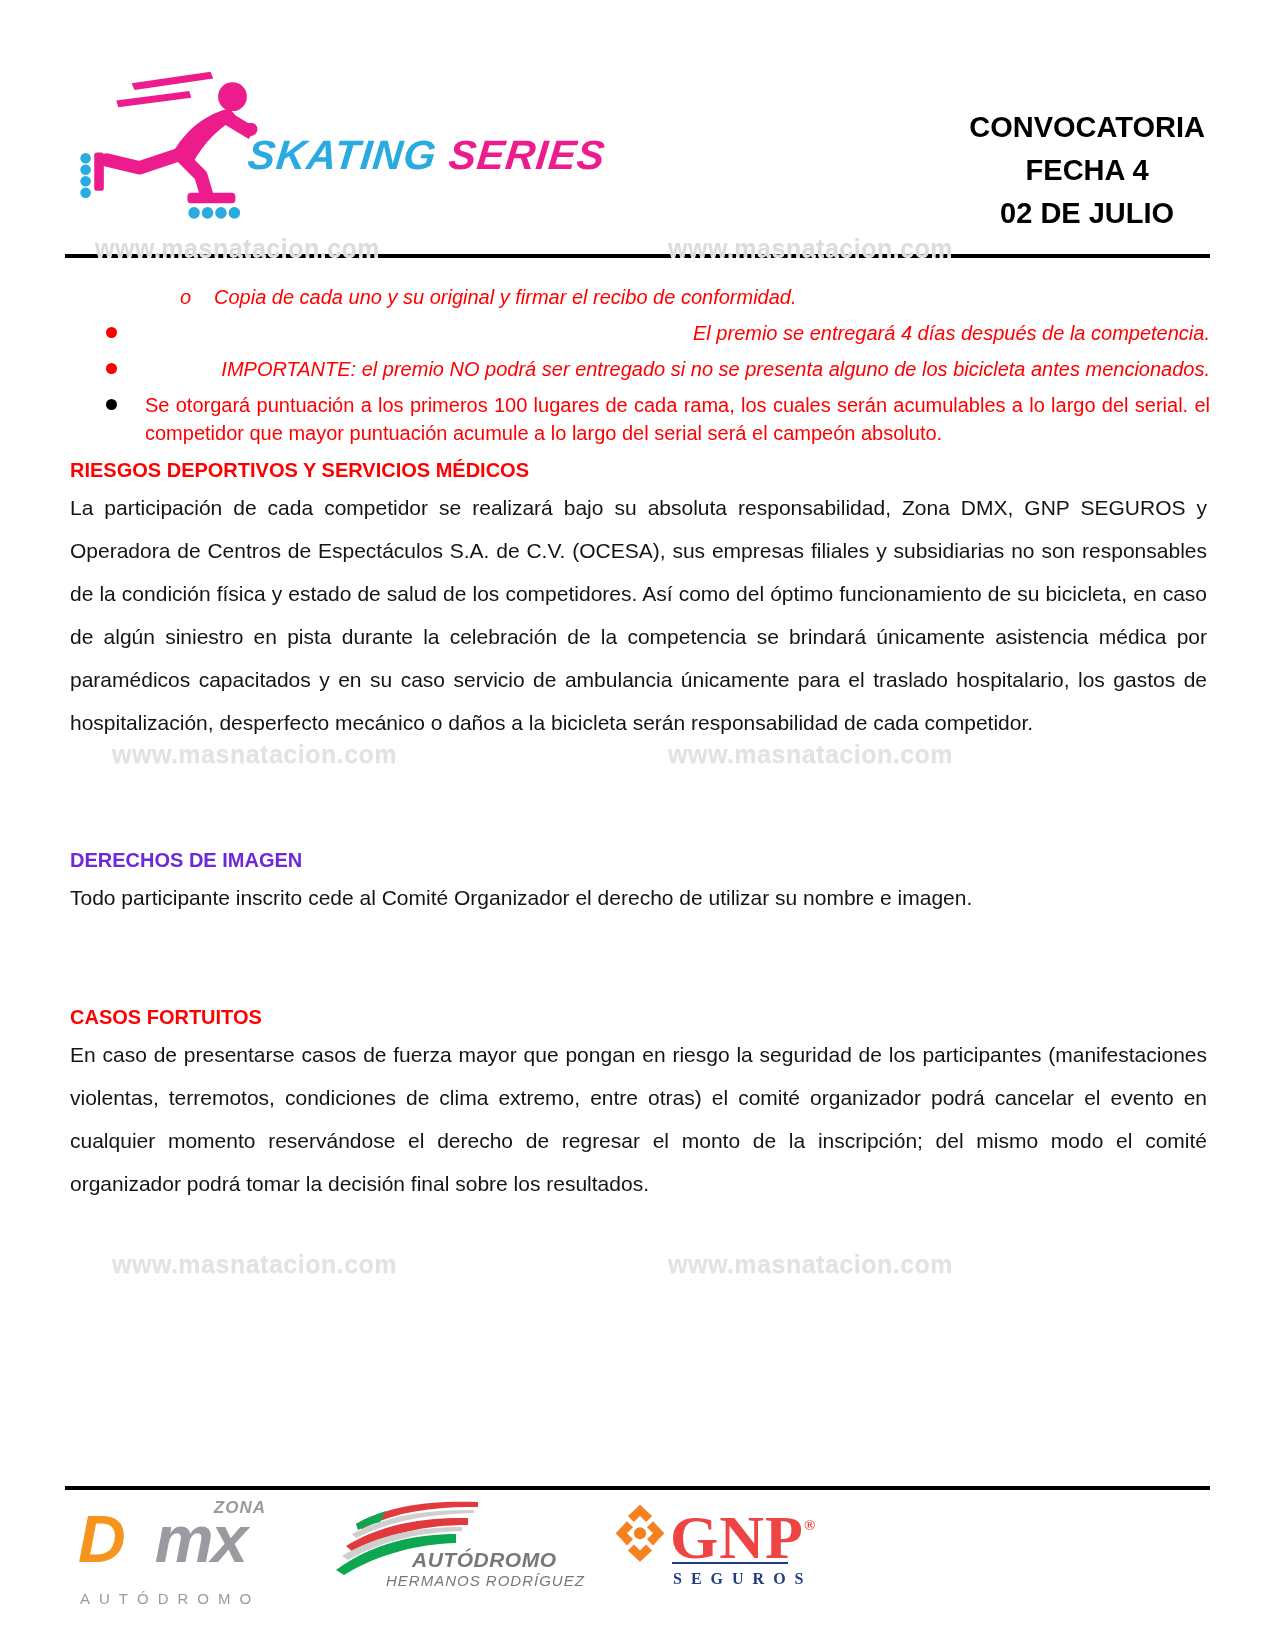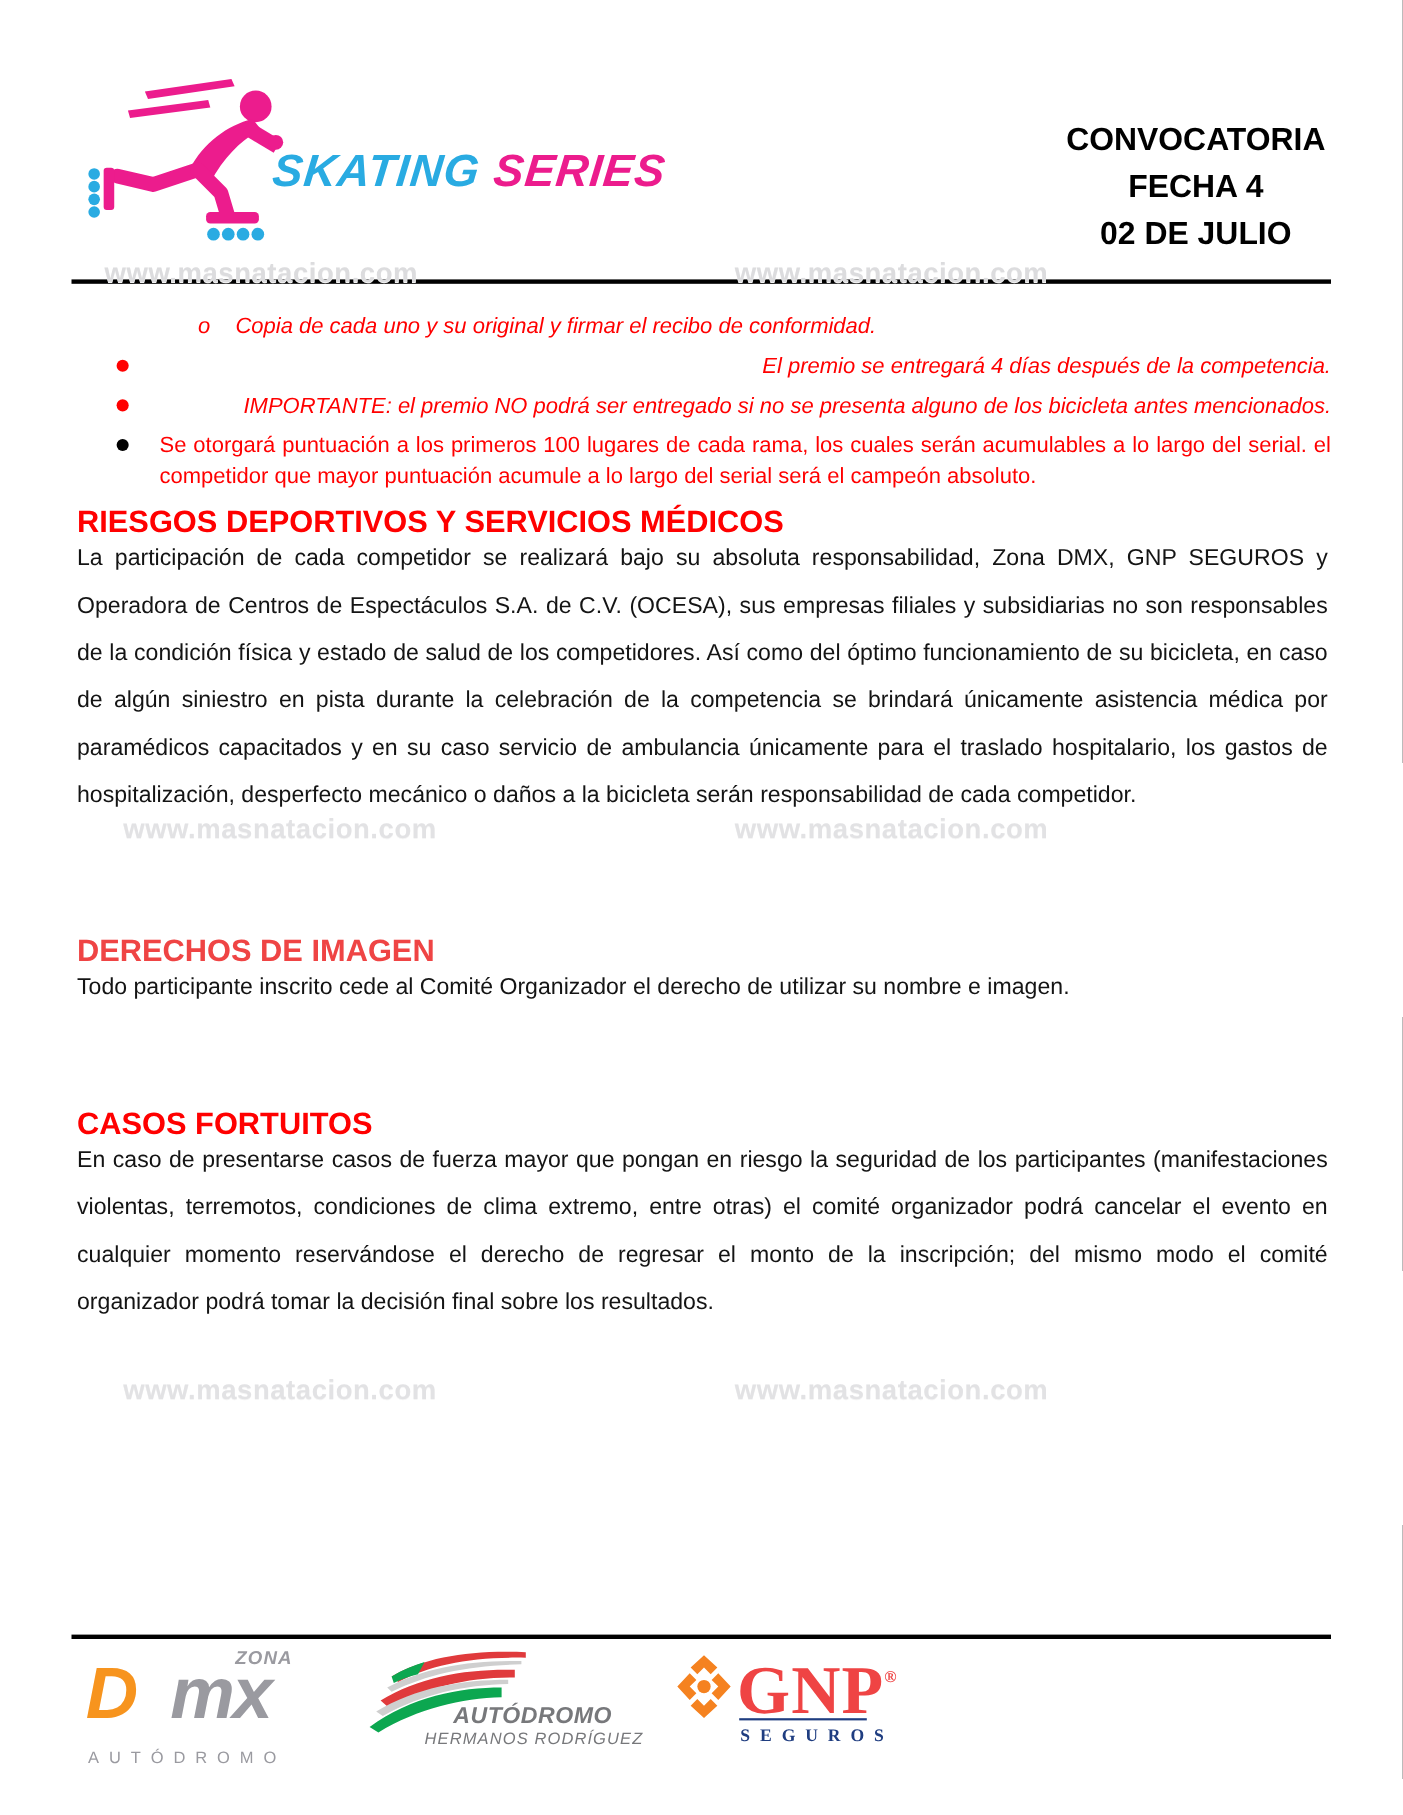--- a/index.html
+++ b/index.html
@@ -58,21 +58,21 @@
   .bullet-row .dot{
     flex:none;width:11px;height:11px;border-radius:50%;
     margin:8px 0 0 36px;background:#FF0000;
   }
   .bullet-row .btxt{margin-left:28px;flex:1;text-align:right;}
   .bullet-row.italic .btxt{font-style:italic;}
   .bullet-row.justify .btxt{text-align:justify;}
   
   .sec-heading{
     position:absolute;left:70px;
-    color:#FF0000;font-weight:bold;font-size:28px;
+    color:#FF0000;font-weight:bold;font-size:20px;
     z-index:2;white-space:nowrap;
   }
   .para{
     position:absolute;left:70px;width:1137px;
     font-size:21px;line-height:43px;color:#141414;
     text-align:justify;z-index:2;
   }
   #heading-riesgos{top:459px;}
   #para-riesgos{top:486px;}
   #heading-derechos{top:849px;}
@@ -192,21 +192,21 @@
     </div>
     <div class="bullet-row justify">
       <span class="dot" style="background: rgb(0, 0, 0);"></span>
       <span class="btxt">Se otorgará puntuación a los primeros 100 lugares de cada rama, los cuales serán acumulables a lo largo del serial.  el competidor que mayor puntuación acumule a lo largo del serial será el campeón absoluto.</span>
     </div>
   </div>
 
   <div class="sec-heading" id="heading-riesgos" style="color: rgb(255, 0, 0);">RIESGOS DEPORTIVOS Y SERVICIOS MÉDICOS</div>
   <div class="para" id="para-riesgos">La participación de cada competidor se realizará bajo su absoluta responsabilidad, Zona DMX, GNP SEGUROS y Operadora de Centros de Espectáculos S.A. de C.V.  (OCESA), sus empresas filiales y subsidiarias no son responsables de la condición física y estado de salud de los competidores. Así como del óptimo funcionamiento de su bicicleta, en caso de algún siniestro en pista durante la celebración de la competencia se brindará únicamente asistencia médica por paramédicos capacitados y en su caso servicio de ambulancia únicamente para el traslado hospitalario, los gastos de hospitalización, desperfecto mecánico o daños a la bicicleta serán responsabilidad de cada competidor.</div>
 
-  <div class="sec-heading" id="heading-derechos" style="color: #ef4444;">DERECHOS DE IMAGEN</div>
+  <div class="sec-heading" id="heading-derechos" style="color: #6d28d9;">DERECHOS DE IMAGEN</div>
   <div class="para" id="para-derechos">Todo participante inscrito cede al Comité Organizador el derecho de utilizar su nombre e imagen.</div>
 
   <div class="sec-heading" id="heading-casos" style="color: rgb(255, 0, 0);">CASOS FORTUITOS</div>
   <div class="para" id="para-casos">En caso de presentarse casos de fuerza mayor que pongan en riesgo la seguridad de los participantes (manifestaciones violentas, terremotos, condiciones de clima extremo, entre otras) el comité organizador podrá cancelar el evento en cualquier momento reservándose el derecho de regresar el monto de la inscripción; del mismo modo el comité organizador podrá tomar la decisión final sobre los resultados.</div>
 
   <div class="rule bottom"></div>
 
   <div class="dmx-logo">
     <div class="dmx-zona">ZONA</div>
     <div class="dmx-main">

